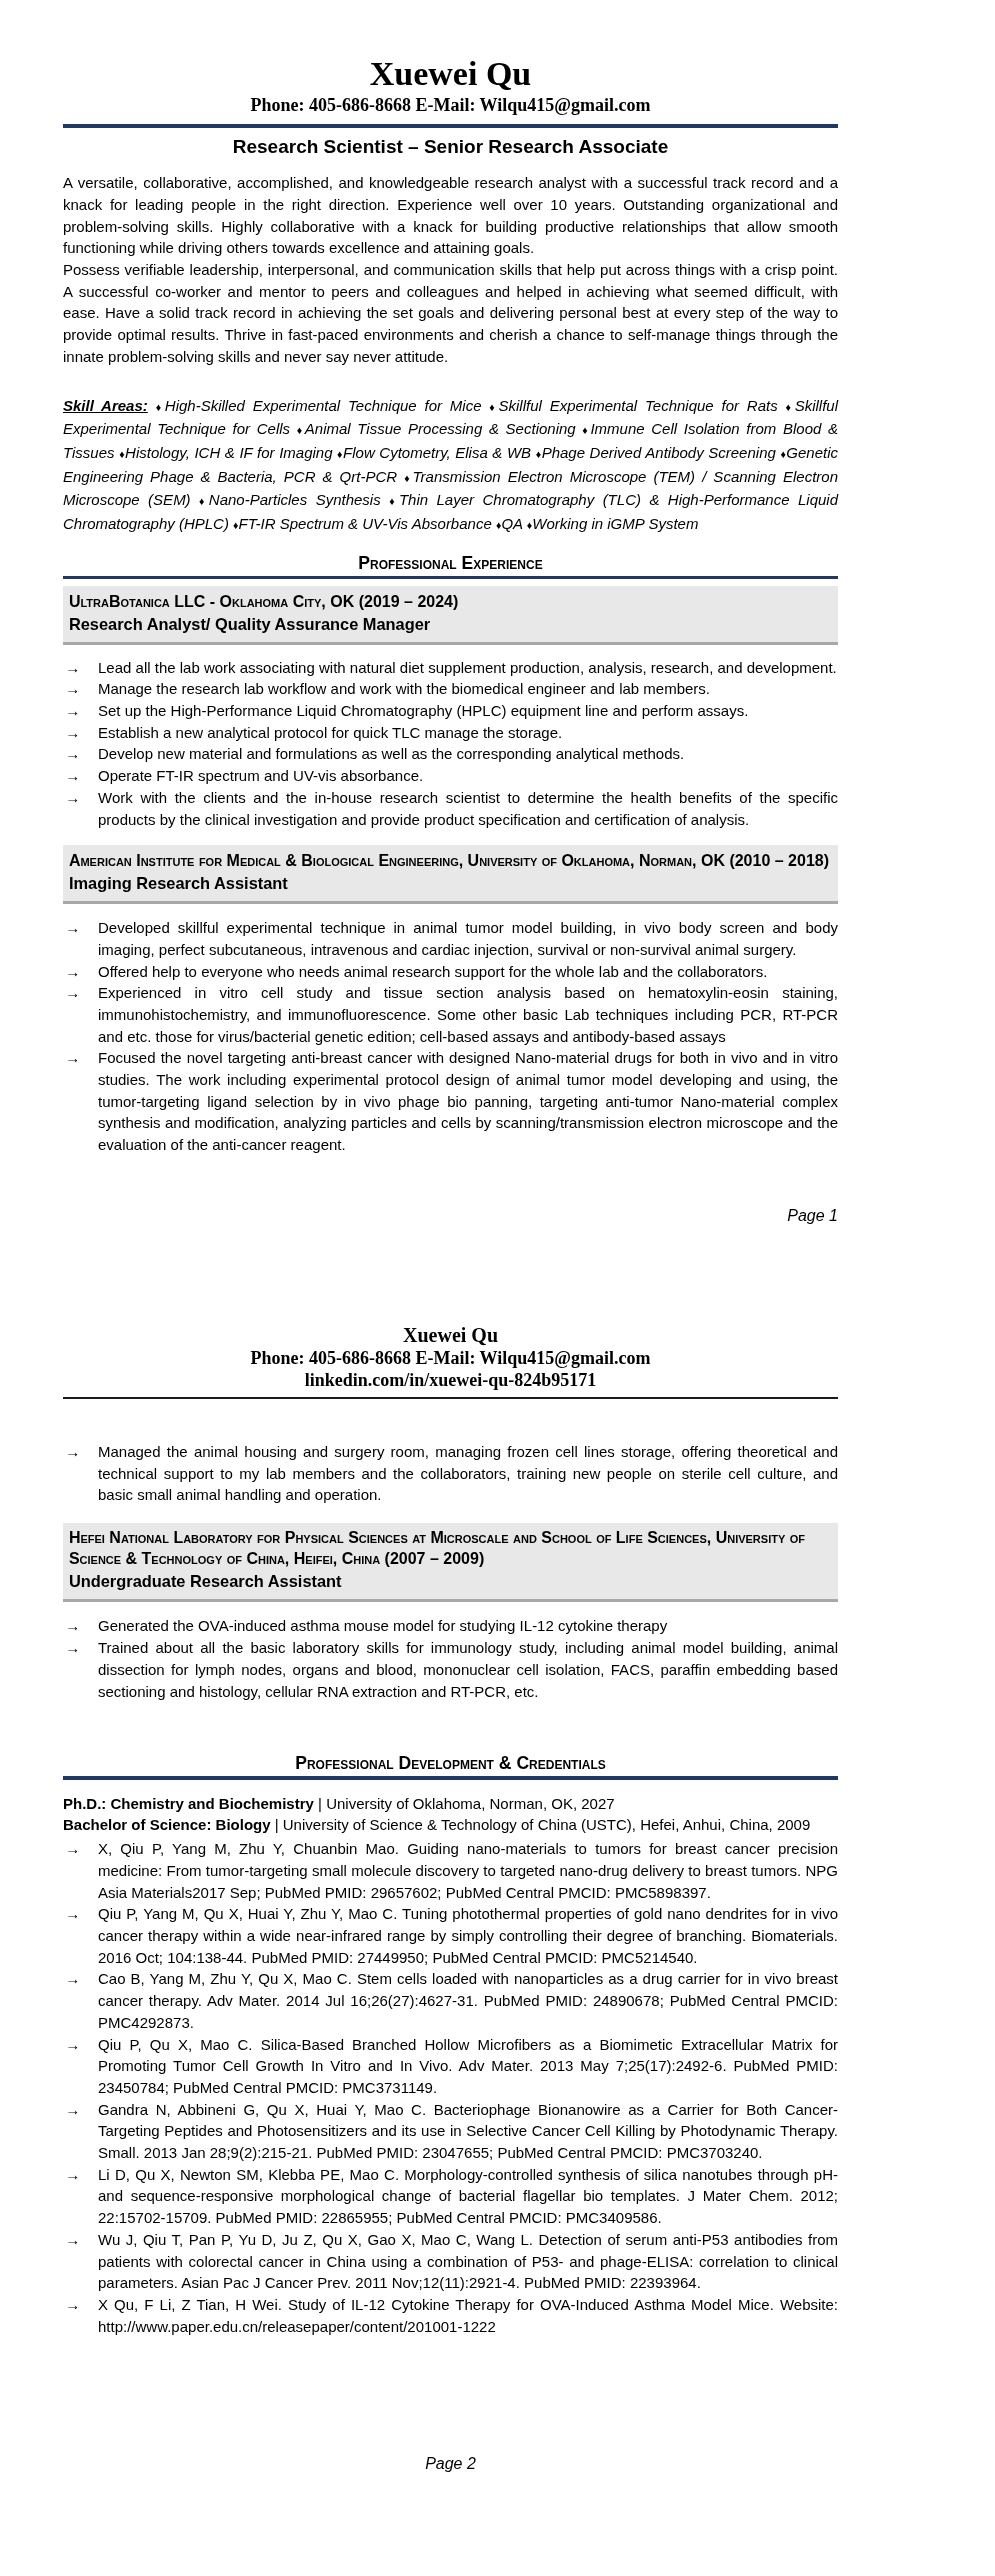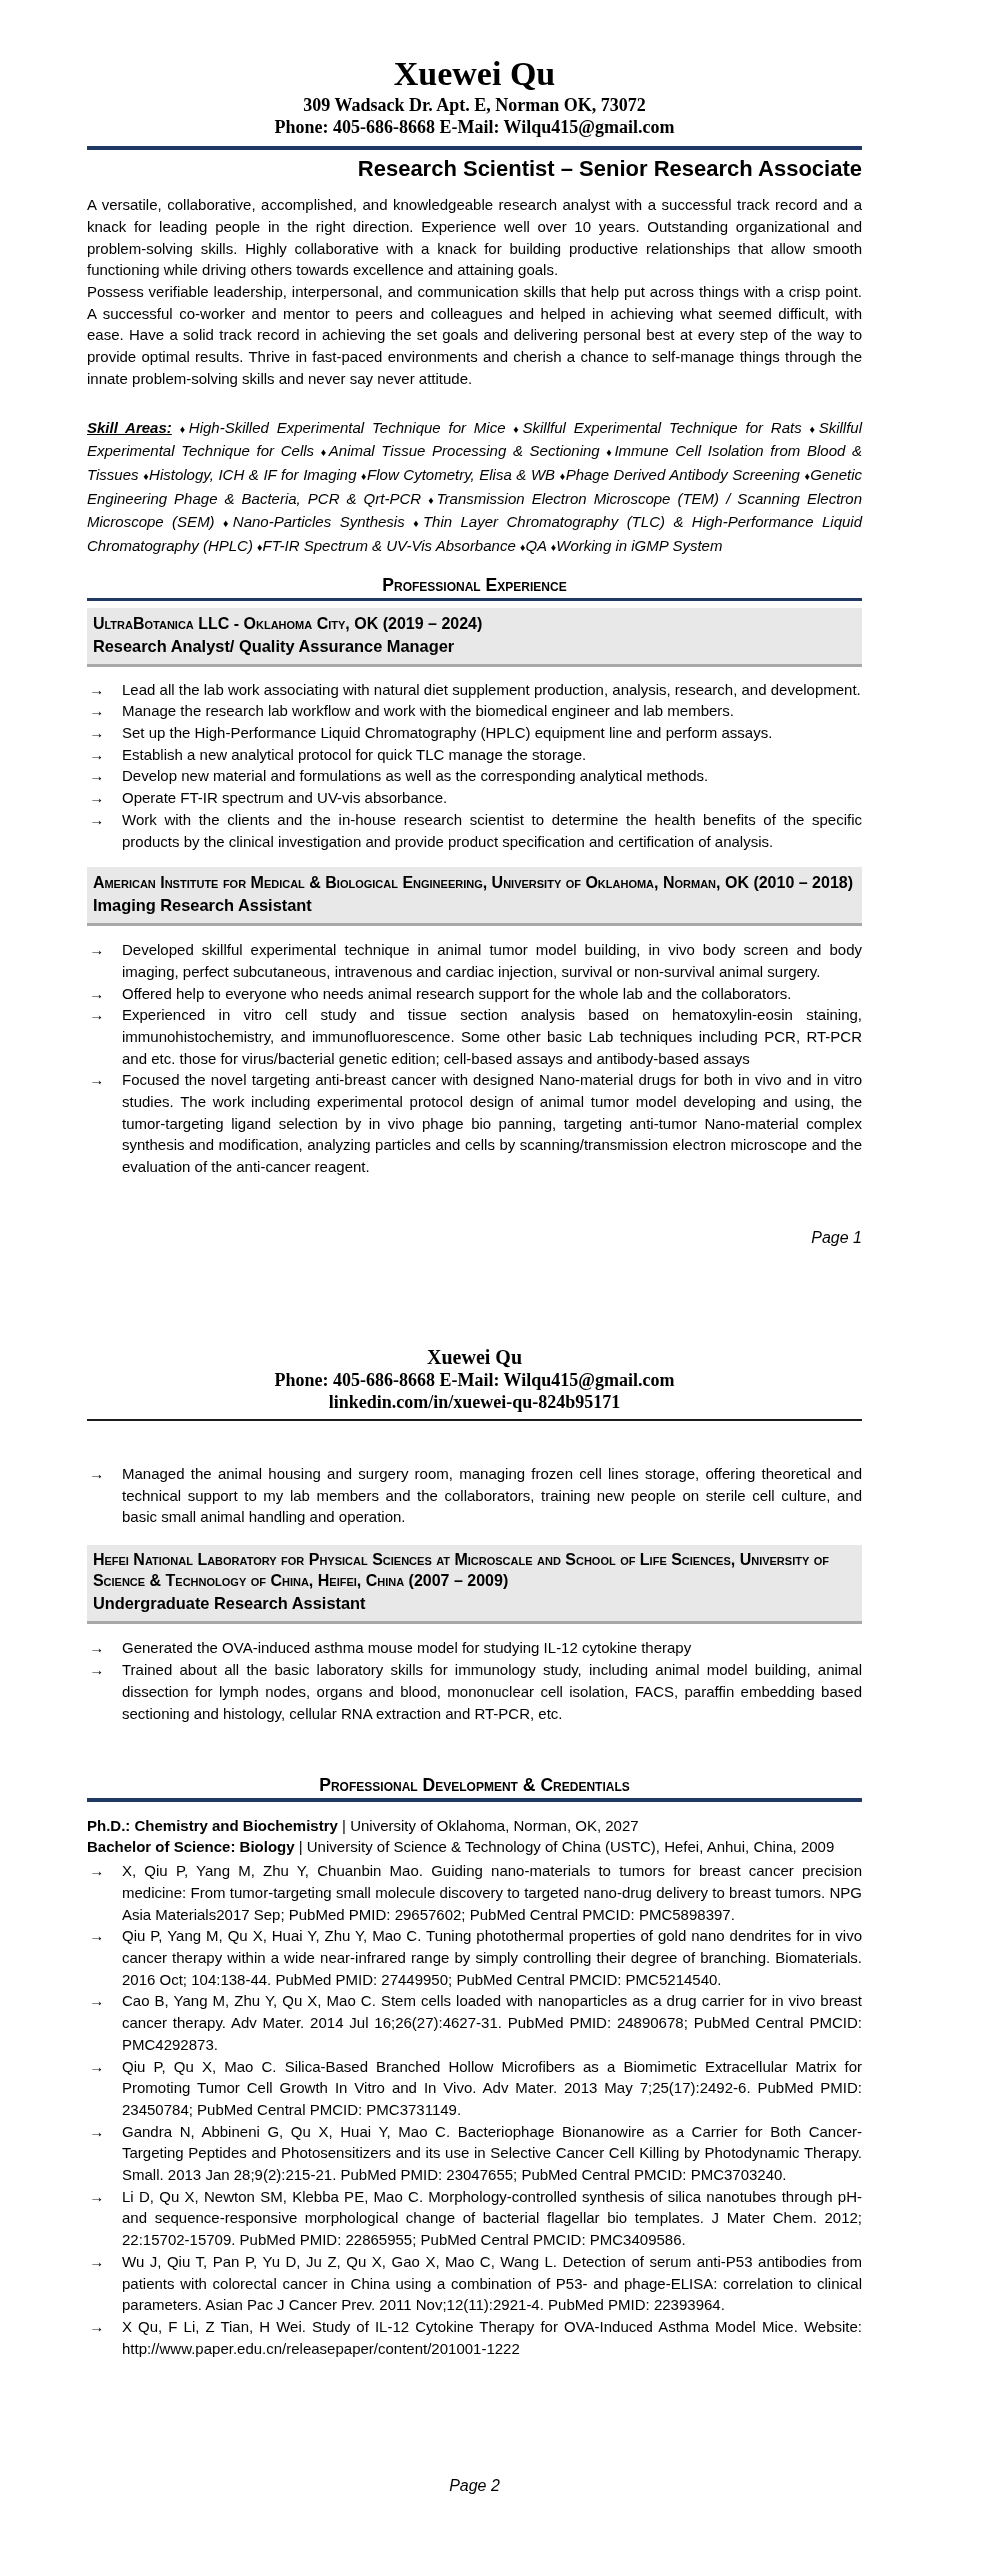--- a/index.html
+++ b/index.html
@@ -1,35 +1,35 @@
 <!DOCTYPE html>
 <html style="font-size:9.4px"><head>
 <meta charset="utf-8">
 <style>
   * { margin:0; padding:0; box-sizing:border-box; }
   html,body { background:#fff; }
   body {
     width:995px; height:2576px; overflow:hidden;
     font-family:"Liberation Sans", sans-serif; color:#000;
   }
-  .sheet { width:901px; height:2576px; padding:0 63px;margin-left:24px; }
+  .sheet { width:901px; height:2576px; padding:0 63px; }
 
   
   .p1-name {
     padding-top:54px; text-align:center;
     font-family:"Liberation Serif", serif; font-weight:bold;
     font-size:34px; line-height:40px;
   }
   .p1-addr, .p1-contact {
     text-align:center; font-family:"Liberation Serif", serif;
     font-weight:bold; font-size:18px; line-height:22px;
   }
   .rule-navy { height:4.1px; background:#1f3864; margin-top:7.6px; }
   .rule-navy-thin { height:3.5px; background:#1f3864; margin-top:1.8px; }
-  .doc-title { margin-top:8.8px; text-align:right; font-weight:bold; font-size:22px; line-height:21.7px; }
+  .doc-title { margin-top:8.8px; text-align:center; font-weight:bold; font-size:19px; line-height:21.7px; }
 
   
   .para { font-size:15px; line-height:21.7px; text-align:justify; }
   .summary { margin-top:14px; }
   .skills-para { margin-top:27px; font-size:15px; line-height:21.7px; text-align:justify; font-style:italic; }
   .skills-label { font-weight:bold; text-decoration:underline; }
   .dm { font-size:0.72em; }
 
   .sec-heading {
     margin-top:15px; text-align:center; font-weight:bold;
@@ -80,21 +80,20 @@
   .edu b { font-weight:bold; }
   .research-label { margin-top:17.6px; font-size:15px; line-height:21.7px; font-style:italic; }
   .research-label span { text-decoration:underline; }
 </style>
 </head>
 <body>
 
 <div class="sheet">
 
   <div class="p1-name">Xuewei Qu</div>
-  <div class="p1-addr">309 Wadsack Dr. Apt. E, Norman OK, 73072</div>
   <div class="p1-contact">Phone: 405-686-8668 E-Mail: Wilqu415@gmail.com</div>
   <div class="rule-navy"></div>
   <div class="doc-title">Research Scientist  – Senior Research Associate</div>
 
   <div class="para summary">A versatile, collaborative, accomplished, and knowledgeable research analyst with a successful track record and a knack for leading people in the right direction. Experience well over 10 years. Outstanding organizational and problem-solving skills. Highly collaborative with a knack for building productive relationships that allow smooth functioning while driving others towards excellence and attaining goals.</div>
   <div class="para">Possess verifiable leadership, interpersonal, and communication skills that help put across things with a crisp point. A successful co-worker and mentor to peers and colleagues and helped in achieving what seemed difficult, with ease. Have a solid track record in achieving the set goals and delivering personal best at every step of the way to provide optimal results. Thrive in fast-paced environments and cherish a chance to self-manage things through the innate problem-solving skills and never say never attitude.</div>
 
   <p class="skills-para"><span class="skills-label">Skill Areas:</span>
     <span><span class="dm">♦</span><span>High-Skilled Experimental Technique for Mice</span></span>
     <span><span class="dm">♦</span><span>Skillful Experimental Technique for Rats</span></span>

